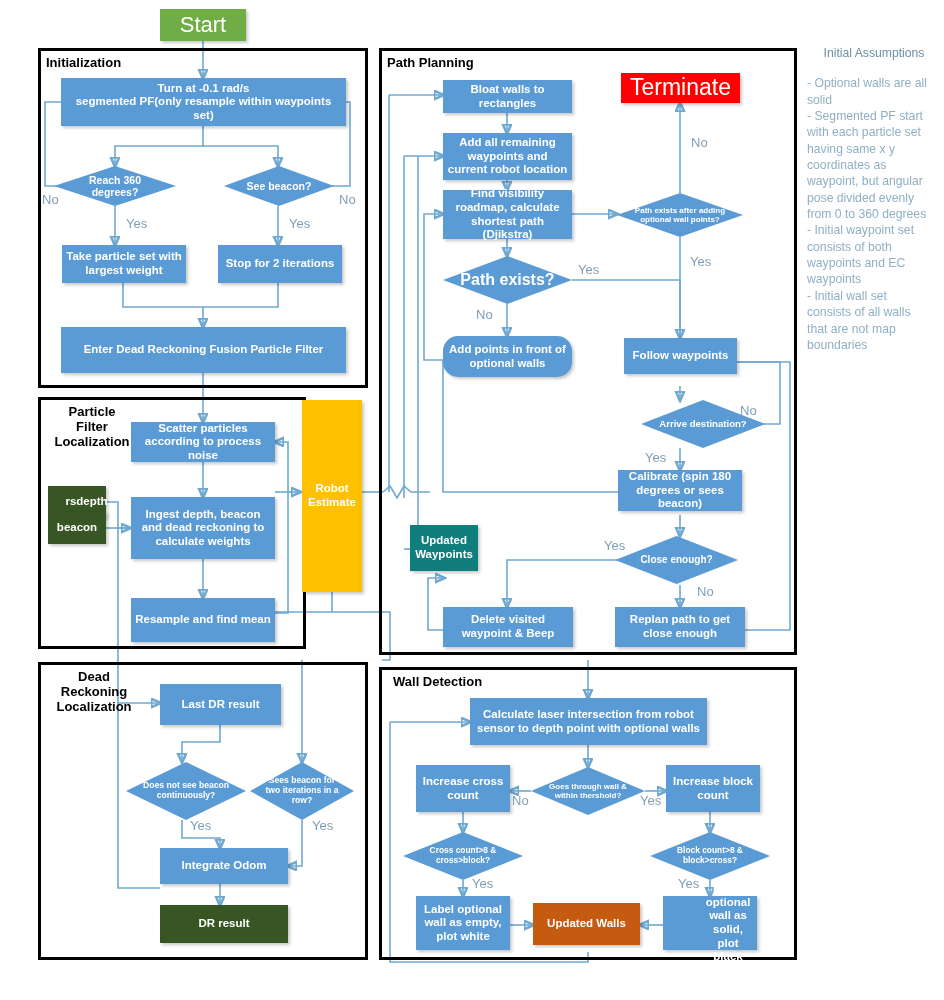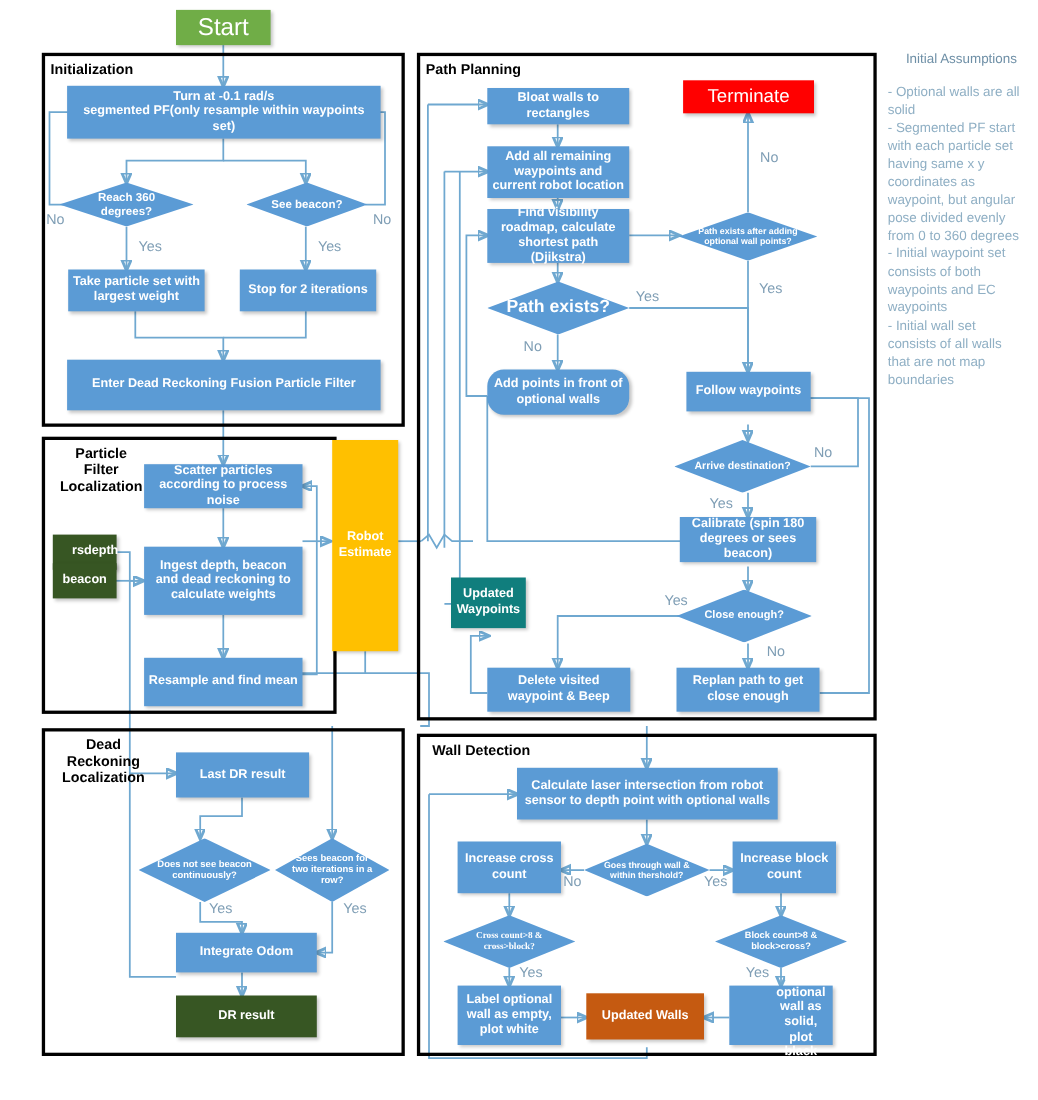--- a/index.html
+++ b/index.html
@@ -12,21 +12,21 @@
   .panel-title{position:absolute;font-weight:bold;font-size:13px;color:#000;
                line-height:1.15;text-align:center;}
 
   
   .node{position:absolute;box-sizing:border-box;display:flex;align-items:center;
         justify-content:center;text-align:center;color:#fff;font-weight:bold;
         line-height:1.18;padding:2px 4px;
         box-shadow:2px 2px 3px rgba(0,0,0,0.22);}
   .proc{background:#5B9BD5;font-size:11.5px;}
   .start{background:#70AD47;font-size:22px;font-weight:normal;}
-  .terminate{background:#FF0000;font-size:17px;font-weight:normal;}
+  .terminate{background:#FF0000;font-size:23px;font-weight:normal;}
   .estimate{background:#FFC000;font-size:11.5px;}
   .store{background:#375623;font-size:11.5px;}
   .teal{background:#107E7D;font-size:11.5px;}
   .orange{background:#C55A11;font-size:11.5px;}
 
   
   .dec{position:absolute;display:flex;align-items:center;justify-content:center;}
   .dec .dshape{position:absolute;left:0;top:0;width:100%;height:100%;
                background:#5B9BD5;
                clip-path:polygon(50% 0,100% 50%,50% 100%,0 50%);}
@@ -278,21 +278,21 @@
 
   <div class="node proc" style="left:443px;top:336px;width:129px;height:41px;border-radius:15px;">Add points in front of optional walls</div>
 
   <div class="dec" style="left:617px;top:193px;width:126px;height:44px;">
     <div class="dshape"></div>
     <div class="dtext" style="font-size:8px;width:84%;">Path exists after adding optional wall points?</div>
   </div>
 
   <div class="node proc" style="left:624px;top:338px;width:113px;height:36px;">Follow waypoints</div>
 
-  <div class="dec" style="left:613px;top:400px;width:124px;height:48px;">
+  <div class="dec" style="left:641px;top:400px;width:124px;height:48px;">
     <div class="dshape"></div>
     <div class="dtext" style="font-size:9.6px;">Arrive destination?</div>
   </div>
 
   <div class="node proc" style="left:618px;top:470px;width:124px;height:41px;">Calibrate (spin 180 degrees or sees beacon)</div>
 
   <div class="dec" style="left:615px;top:536px;width:123px;height:48px;">
     <div class="dshape"></div>
     <div class="dtext" style="font-size:10px;">Close enough?</div>
   </div>
@@ -318,21 +318,21 @@
     <div class="dshape"></div>
     <div class="dtext" style="font-size:8px;width:84%;">Goes through wall &amp; within thershold?</div>
   </div>
 
   <div class="node proc" style="left:416px;top:765px;width:94px;height:47px;">Increase cross count</div>
 
   <div class="node proc" style="left:666px;top:765px;width:94px;height:47px;">Increase block count</div>
 
   <div class="dec" style="left:403px;top:832px;width:120px;height:48px;">
     <div class="dshape"></div>
-    <div class="dtext" style="font-size:8.4px;width:82%;font-family:Liberation Serif, serif;">Cross count&gt;8 &amp; cross&gt;block?</div>
+    <div class="dtext" style="font-size:8.4px;width:82%;">Cross count&gt;8 &amp; cross&gt;block?</div>
   </div>
 
   <div class="dec" style="left:650px;top:832px;width:120px;height:48px;">
     <div class="dshape"></div>
     <div class="dtext" style="font-size:8.4px;width:82%;">Block count&gt;8 &amp; block&gt;cross?</div>
   </div>
 
   <div class="node proc" style="left:416px;top:896px;width:94px;height:54px;">Label optional wall as empty, plot white</div>
 
   <div class="node proc" style="left:663px;top:896px;width:94px;height:54px;padding-left:40px;">Label optional wall as solid, plot black</div>

